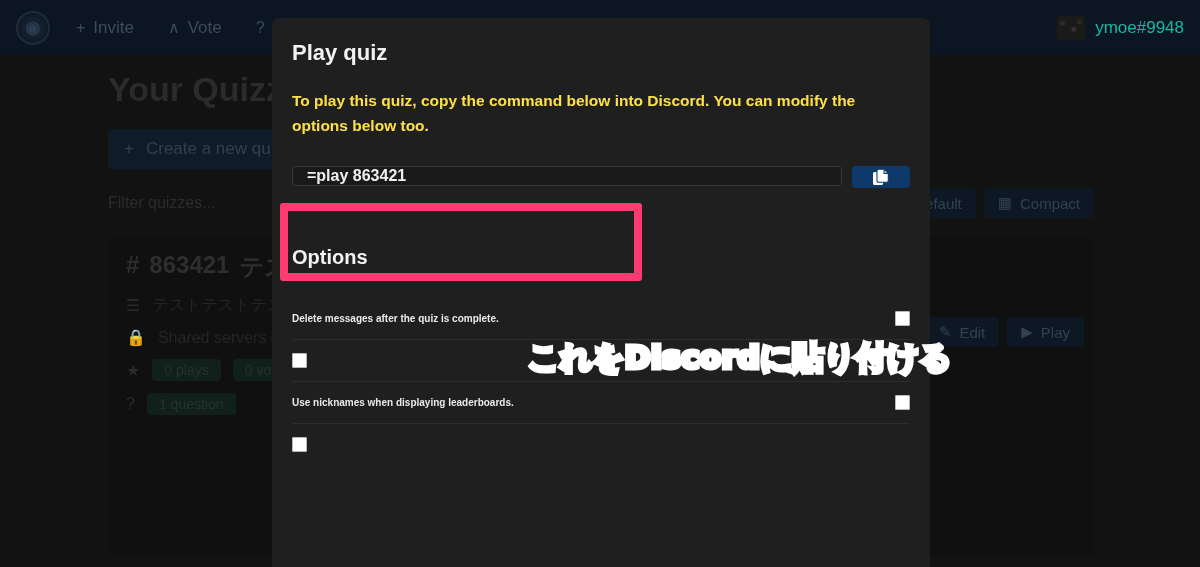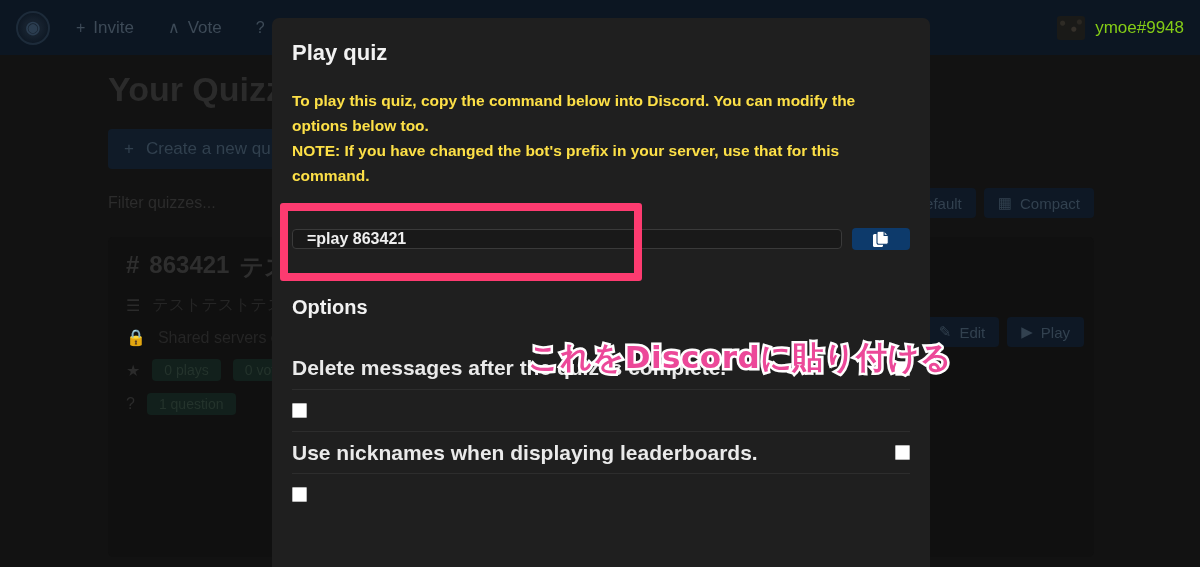--- a/index.html
+++ b/index.html
@@ -39,21 +39,21 @@
     display: flex; align-items: center; gap: 10px;
   }
   .nav-avatar {
     width: 28px; height: 24px; border-radius: 3px;
     background: #1a1a18;
     background-image:
       radial-gradient(circle at 20% 30%, #2e2b25 2px, transparent 3px),
       radial-gradient(circle at 60% 55%, #35302a 2px, transparent 3px),
       radial-gradient(circle at 80% 25%, #2a2722 2px, transparent 3px);
   }
-  .nav-username { color: #84cc16; font-size: 17px; }
+  .nav-username { color: #14b8a6; font-size: 17px; }
 
   .content { position: absolute; top: 55px; left: 0; right: 0; bottom: 0; }
   .page-title {
     position: absolute; left: 108px; top: 15px;
     color: #2b2b2b; font-size: 34px; font-weight: bold;
   }
   .create-btn {
     position: absolute; left: 108px; top: 74px;
     width: 330px; height: 40px; border-radius: 4px;
     background: #101b28;
@@ -110,21 +110,21 @@
     background: #1f1f1f;
     border-radius: 7px 7px 0 0;
     overflow: hidden;
     font-weight: bold;
   }
   .modal-inner { padding: 22px 20px 0 20px; }
   .modal-title { color: #f2f2f2; font-size: 22px; margin-bottom: 22px; }
   .modal-body { color: #fde047; font-size: 15.5px; line-height: 1.62; }
 
   .cmd-wrap { position: relative; margin-top: 24px; height: 50px; }
-  .cmd-row { display: flex; gap: 10px; align-items: center; height: 46px; margin-top: 28px; }
+  .cmd-row { display: flex; gap: 10px; align-items: flex-start; height: 46px; margin-top: 28px; }
   .cmd-input {
     flex: 1; background: #191919;
     border: 1px solid #3a3a3a; border-radius: 4px;
     display: flex; align-items: center; padding: 0 14px;
     color: #efefef; font-size: 16px;
   }
   .copy-btn {
     width: 58px; background: #0d3a6b; border-radius: 4px;
     display: flex; align-items: center; justify-content: center;
   }
@@ -138,21 +138,21 @@
   }
 
   .options-title { color: #f2f2f2; font-size: 20px; margin-top: 30px; }
   .opt-list { margin-top: 28px; }
   .opt-row {
     display: flex; align-items: center; justify-content: space-between;
     border-top: 1px solid #2d2d2d;
     height: 42px;
   }
   .opt-row:first-child { border-top: none; }
-  .opt-label { color: #eaeaea; font-size: 21px; }
+  .opt-label { color: #eaeaea; font-size: 10px; }
   .opt-check {
     width: 15px; height: 15px; background: #ffffff;
     border: 1px solid #b9b9b9; border-radius: 1px;
   }
 
   .annotation {
     position: absolute; left: 528px; top: 337px;
     font-size: 31px; font-weight: bold;
     color: #ff3b74;
     letter-spacing: 0.5px;
@@ -250,21 +250,20 @@
       </div>
     </div>
   </div>
 
   <div class="modal">
     <div class="modal-inner">
       <div class="modal-title">Play quiz</div>
 
       <div class="modal-body">
         <div>To play this quiz, copy the command below into Discord. You can modify the options below too.</div>
-        <div>NOTE: If you have changed the bot's prefix in your server, use that for this command.</div>
       </div>
 
       <div class="cmd-wrap">
         <div class="cmd-row">
           <div class="cmd-input">=play 863421</div>
           <div class="copy-btn">
             <svg width="22" height="22" viewBox="0 0 22 22">
               <rect x="3" y="6" width="10" height="13" rx="1.5" fill="#ffffff"></rect>
               <path d="M8.5 3.2h5.6l4.2 4.2v7.3a1.5 1.5 0 0 1-1.5 1.5H8.5A1.5 1.5 0 0 1 7 14.7V4.7a1.5 1.5 0 0 1 1.5-1.5z" fill="#ffffff" stroke="#0d3a6b" stroke-width="1.1"></path>
               <path d="M14.1 3.2v4.2h4.2" fill="none" stroke="#0d3a6b" stroke-width="1.1"></path>
@@ -288,15 +287,15 @@
           <span class="opt-check"></span>
         </div>
         <div class="opt-row">
           <span class="opt-check"></span>
         </div>
       </div>
     </div>
   </div>
 
   <div class="hl-box" style="border-color: rgb(253, 59, 112);"></div>
-  <div class="annotation" style="color: #ec4899; -webkit-text-stroke: 5px rgb(255, 255, 255);">これをDiscordに貼り付ける</div>
+  <div class="annotation" style="color: #ffffff; -webkit-text-stroke: 5px rgb(255, 255, 255);">これをDiscordに貼り付ける</div>
 
 </div>
 
 </body></html>

